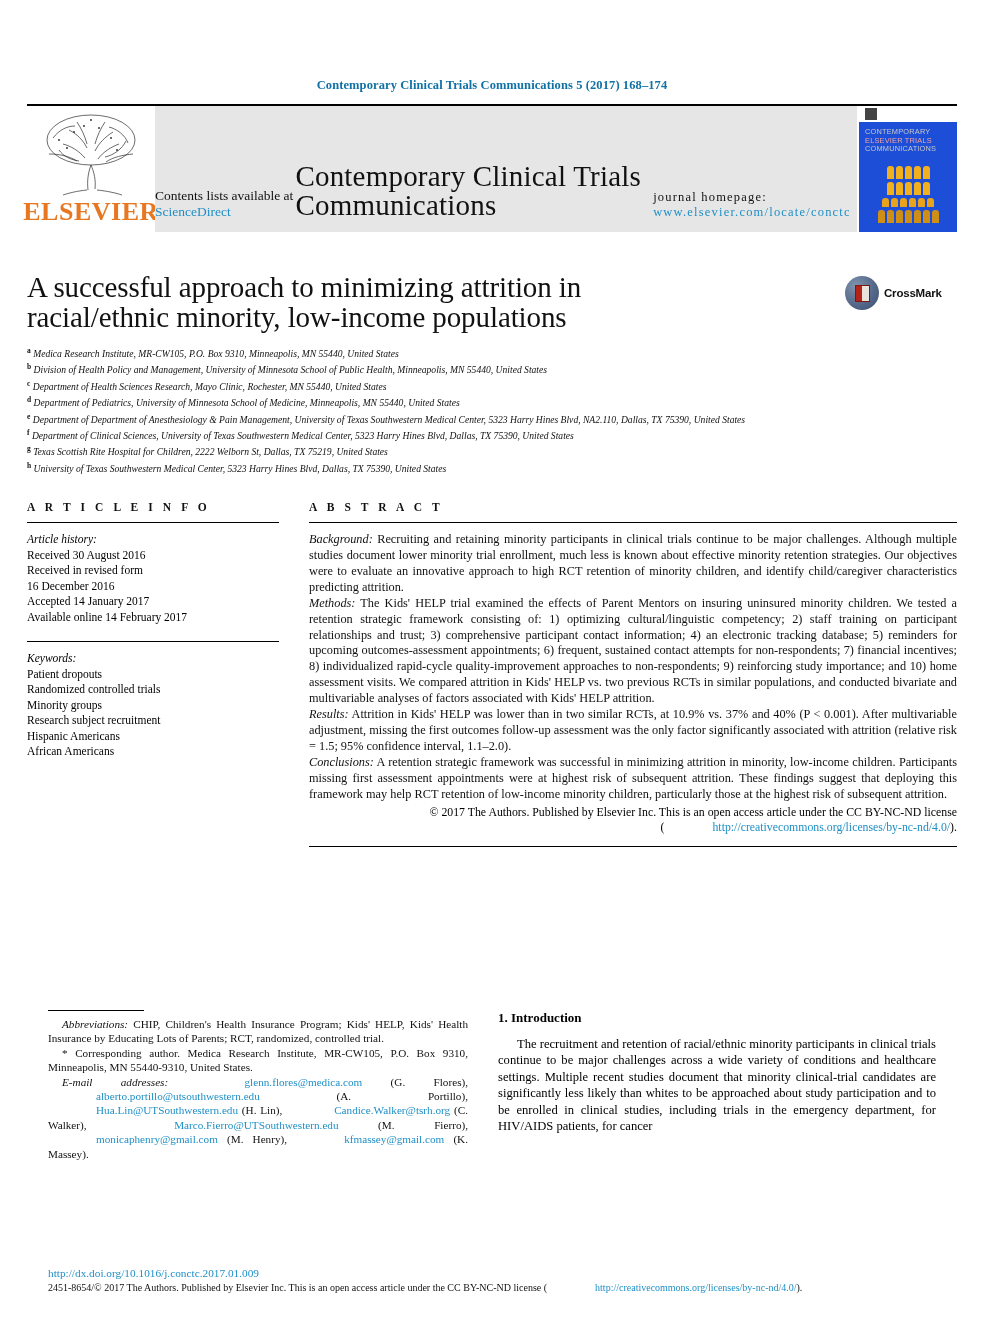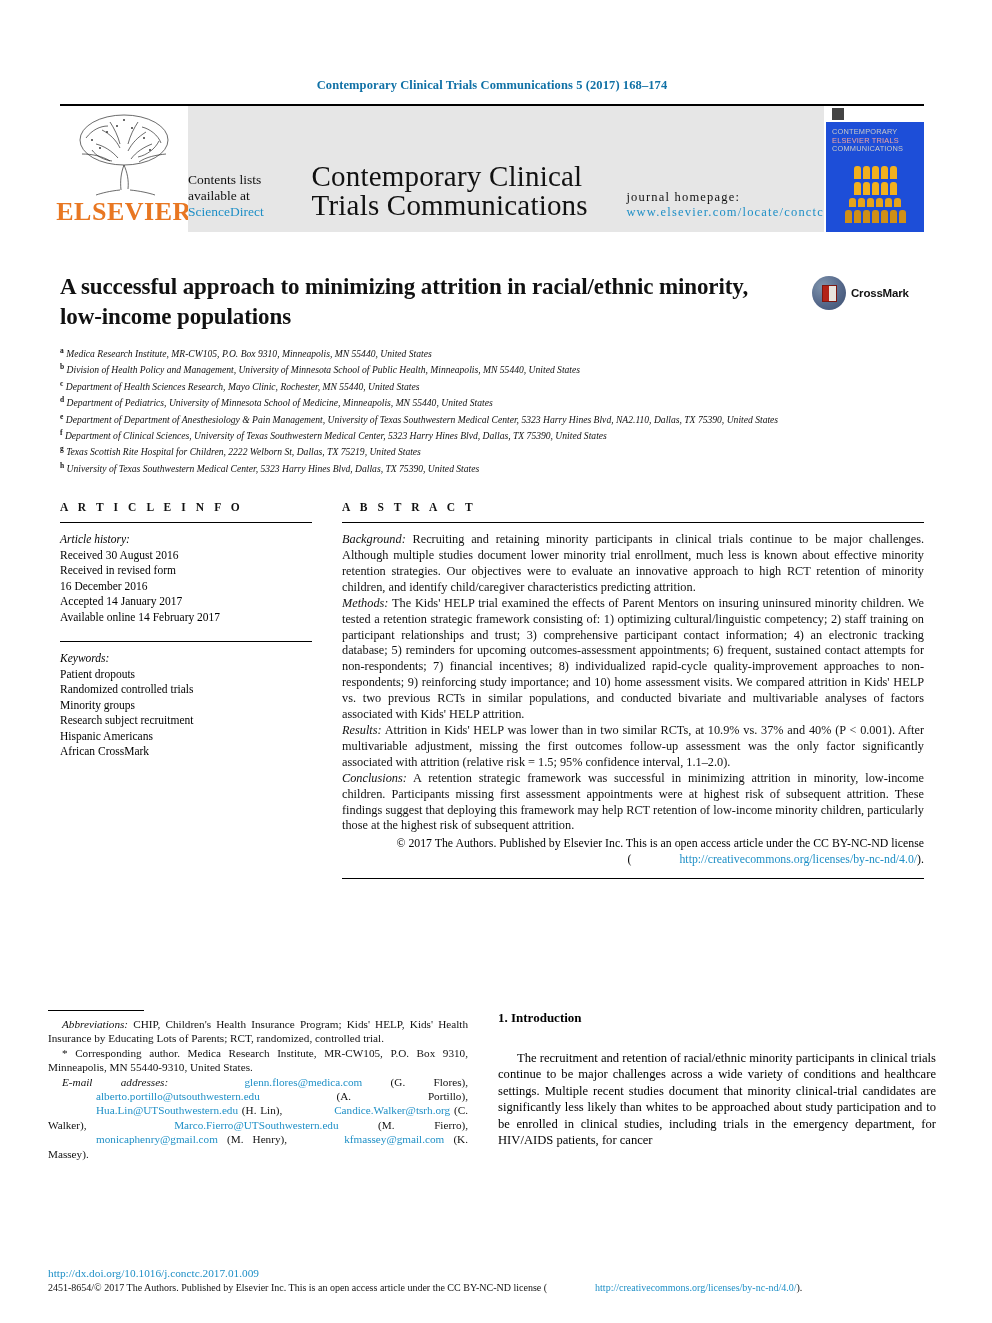--- a/index.html
+++ b/index.html
@@ -13,21 +13,21 @@
     font-family: "Liberation Serif", serif;
     color: #000000;
     position: relative;
     overflow: hidden;
   }
   .page {
     position: relative;
     width: 984px;
     height: 1323px;
     box-sizing: border-box;
-    padding: 0 60px;
+    padding: 0 27px;
   }
 
   
   .running-head {
     text-align: center;
     color: #1071a6;
     font-size: 12.5px;
     font-weight: bold;
     letter-spacing: .1px;
     padding-top: 78px;
@@ -147,23 +147,23 @@
     box-sizing: border-box;
   }
   .crossmark-word {
     font-family: "Liberation Sans", sans-serif;
     font-size: 11.5px;
     font-weight: bold;
     color: #111;
     letter-spacing: -0.2px;
   }
   .art-title {
-    font-size: 23px;
+    font-size: 29px;
     line-height: 30px;
-    font-weight: bold;
+    font-weight: normal;
     margin: 0;
     max-width: 700px;
     color: #111;
     letter-spacing: -0.1px;
   }
   .authors {
     margin-top: 14px;
     font-size: 17px;
     line-height: 24px;
     max-width: 790px;
@@ -259,21 +259,21 @@
     font-size: 11.2px;
     line-height: 14.4px;
     text-align: justify;
     color: #111;
   }
   .footnotes p { margin: 0; text-indent: 14px; }
   .footnotes i { font-style: italic; }
   .intro-head {
     font-size: 13px;
     font-weight: bold;
-    margin: 0 0 24px 0;
+    margin: 0 0 10px 0;
   }
   .intro-body {
     font-size: 12.6px;
     line-height: 16.4px;
     text-align: justify;
     margin: 0;
     text-indent: 19px;
   }
 
   
@@ -422,21 +422,21 @@
         </div>
       <div class="rule" style="margin-top:16px;"></div>
       <div class="kw-block">
         <div class="info-label">Keywords:</div>
         <div class="info-lines">
             <div>Patient dropouts</div>
             <div>Randomized controlled trials</div>
             <div>Minority groups</div>
             <div>Research subject recruitment</div>
             <div>Hispanic Americans</div>
-            <div>African CrossMark</div>
+            <div>African Americans</div>
           </div>
       </div>
     </div>
 
     <div class="col-abstract">
       <div class="sec-head">A B S T R A C T</div>
       <div class="rule"></div>
       <div class="abstract-body">
           <p><span class="lead">Background:</span> Recruiting and retaining minority participants in clinical trials continue to be major challenges. Although multiple studies document lower minority trial enrollment, much less is known about effective minority retention strategies. Our objectives were to evaluate an innovative approach to high RCT retention of minority children, and identify child/caregiver characteristics predicting attrition.</p>
           <p><span class="lead">Methods:</span> The Kids' HELP trial examined the effects of Parent Mentors on insuring uninsured minority children. We tested a retention strategic framework consisting of: 1) optimizing cultural/linguistic competency; 2) staff training on participant relationships and trust; 3) comprehensive participant contact information; 4) an electronic tracking database; 5) reminders for upcoming outcomes-assessment appointments; 6) frequent, sustained contact attempts for non-respondents; 7) financial incentives; 8) individualized rapid-cycle quality-improvement approaches to non-respondents; 9) reinforcing study importance; and 10) home assessment visits. We compared attrition in Kids' HELP vs. two previous RCTs in similar populations, and conducted bivariate and multivariable analyses of factors associated with Kids' HELP attrition.</p>

